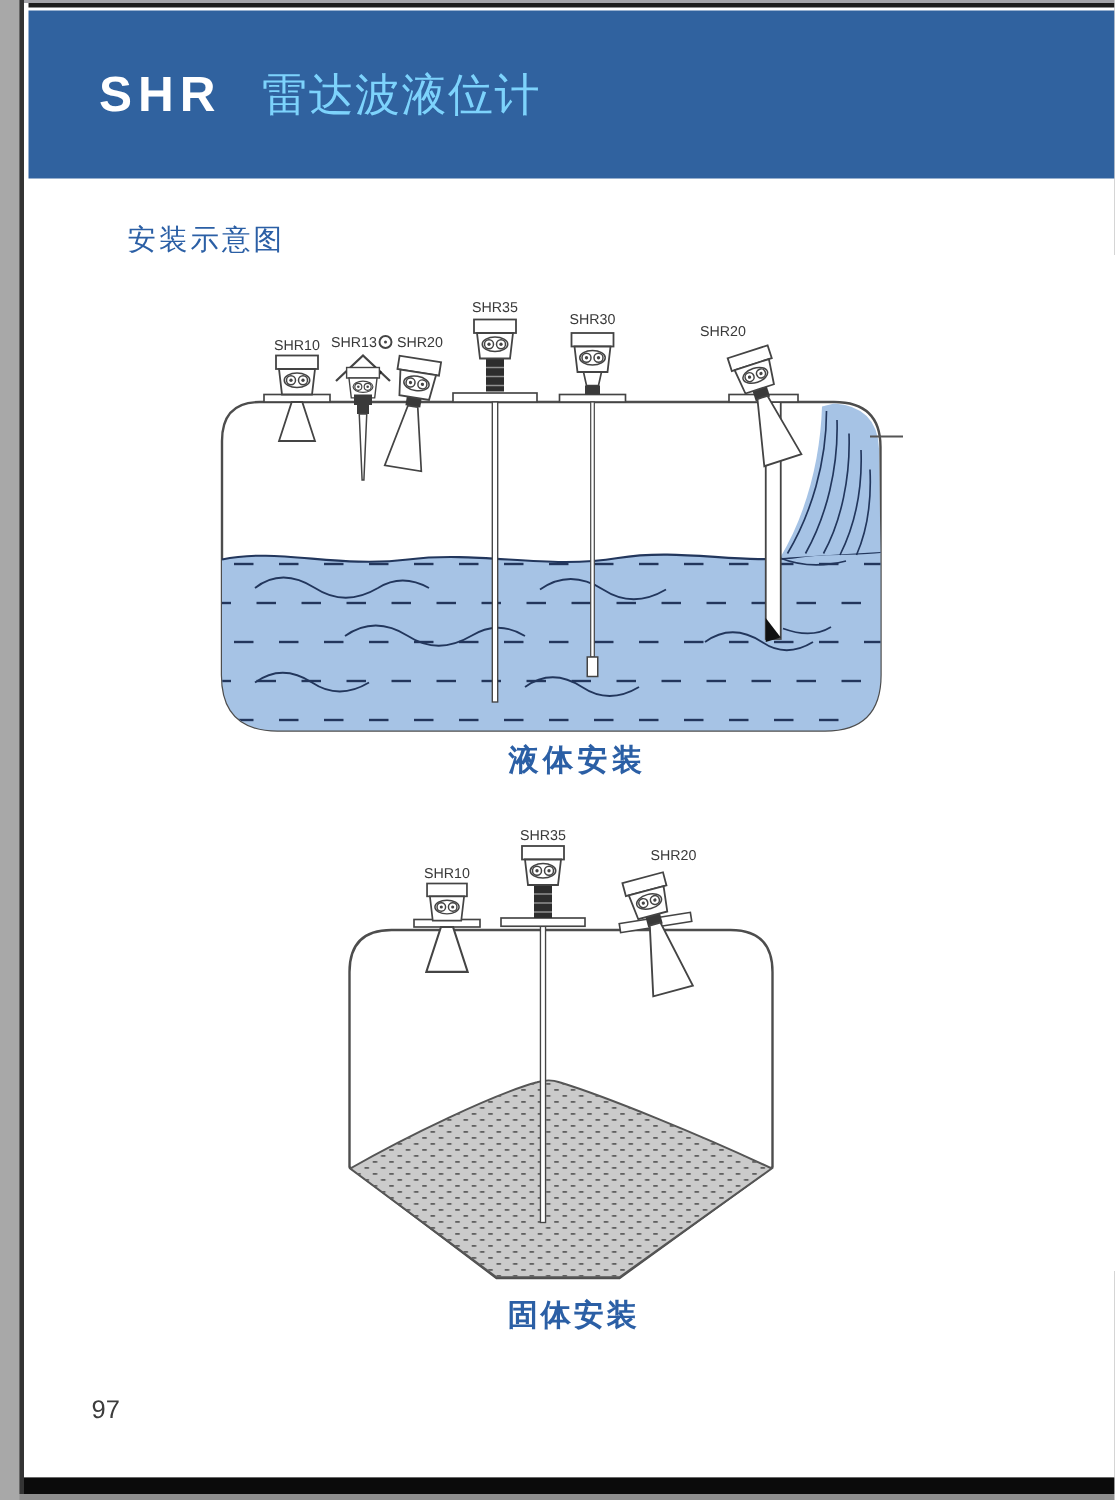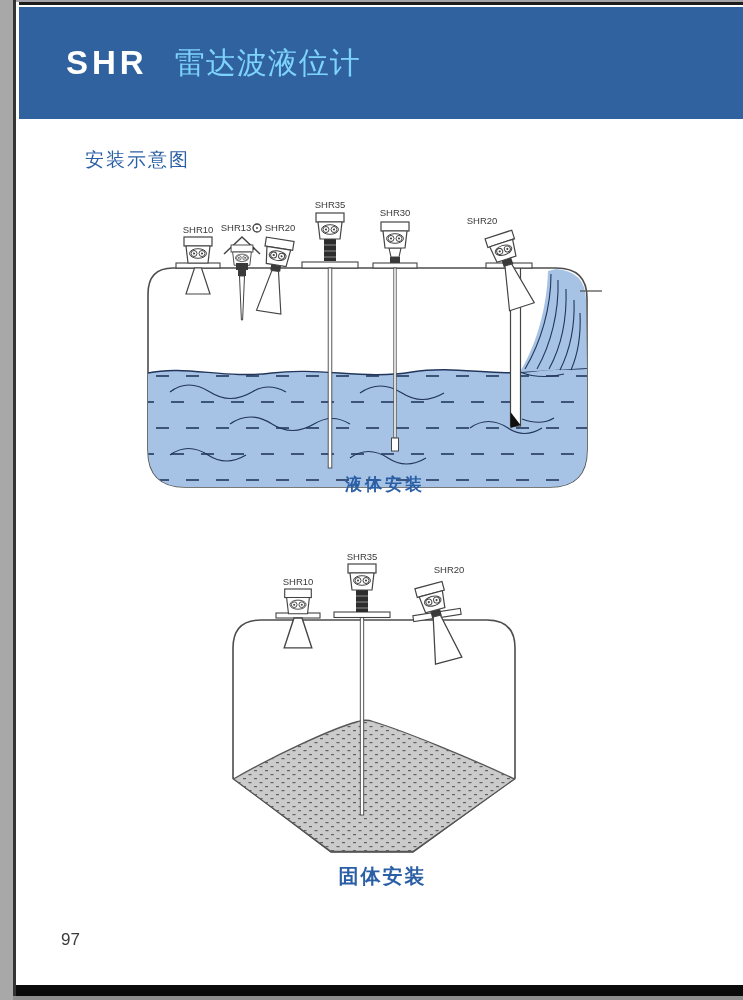--- a/index.html
+++ b/index.html
@@ -25,21 +25,21 @@
   .banner .brand{color:#fff;font-weight:700;font-size:33px;letter-spacing:4px;}
   .banner .product{color:#7dd3fc;font-weight:400;font-size:30px;margin-left:27px;letter-spacing:1px;}
 
   .section-title{
     position:absolute;left:55px;top:147px;
     color:var(--accent-blue,#2b5fa5);font-size:19px;font-weight:400;letter-spacing:2px;margin-left:30px;
   }
   .caption{
     position:absolute;color:var(--accent-blue,#2b5fa5);font-weight:700;text-align:center;
   }
-  .caption.liquid{left:330px;top:473px;width:110px;font-size:17px;letter-spacing:3px;font-family:Liberation Serif, serif;}
+  .caption.liquid{left:330px;top:493px;width:110px;font-size:20px;letter-spacing:3px;font-family:Liberation Serif, serif;}
   .caption.solid{left:330px;top:863px;width:105px;font-size:20px;letter-spacing:2px;}
 
   .page-number{position:absolute;left:61px;top:930px;font-size:17px;color:#3c3c3c;}
 
   svg{position:absolute;left:0;top:0;}
   svg text{font-family:"Liberation Sans",sans-serif;font-size:9.5px;fill:#3a3a3a;text-anchor:middle;}
 </style>
 </head>
 <body>
 

